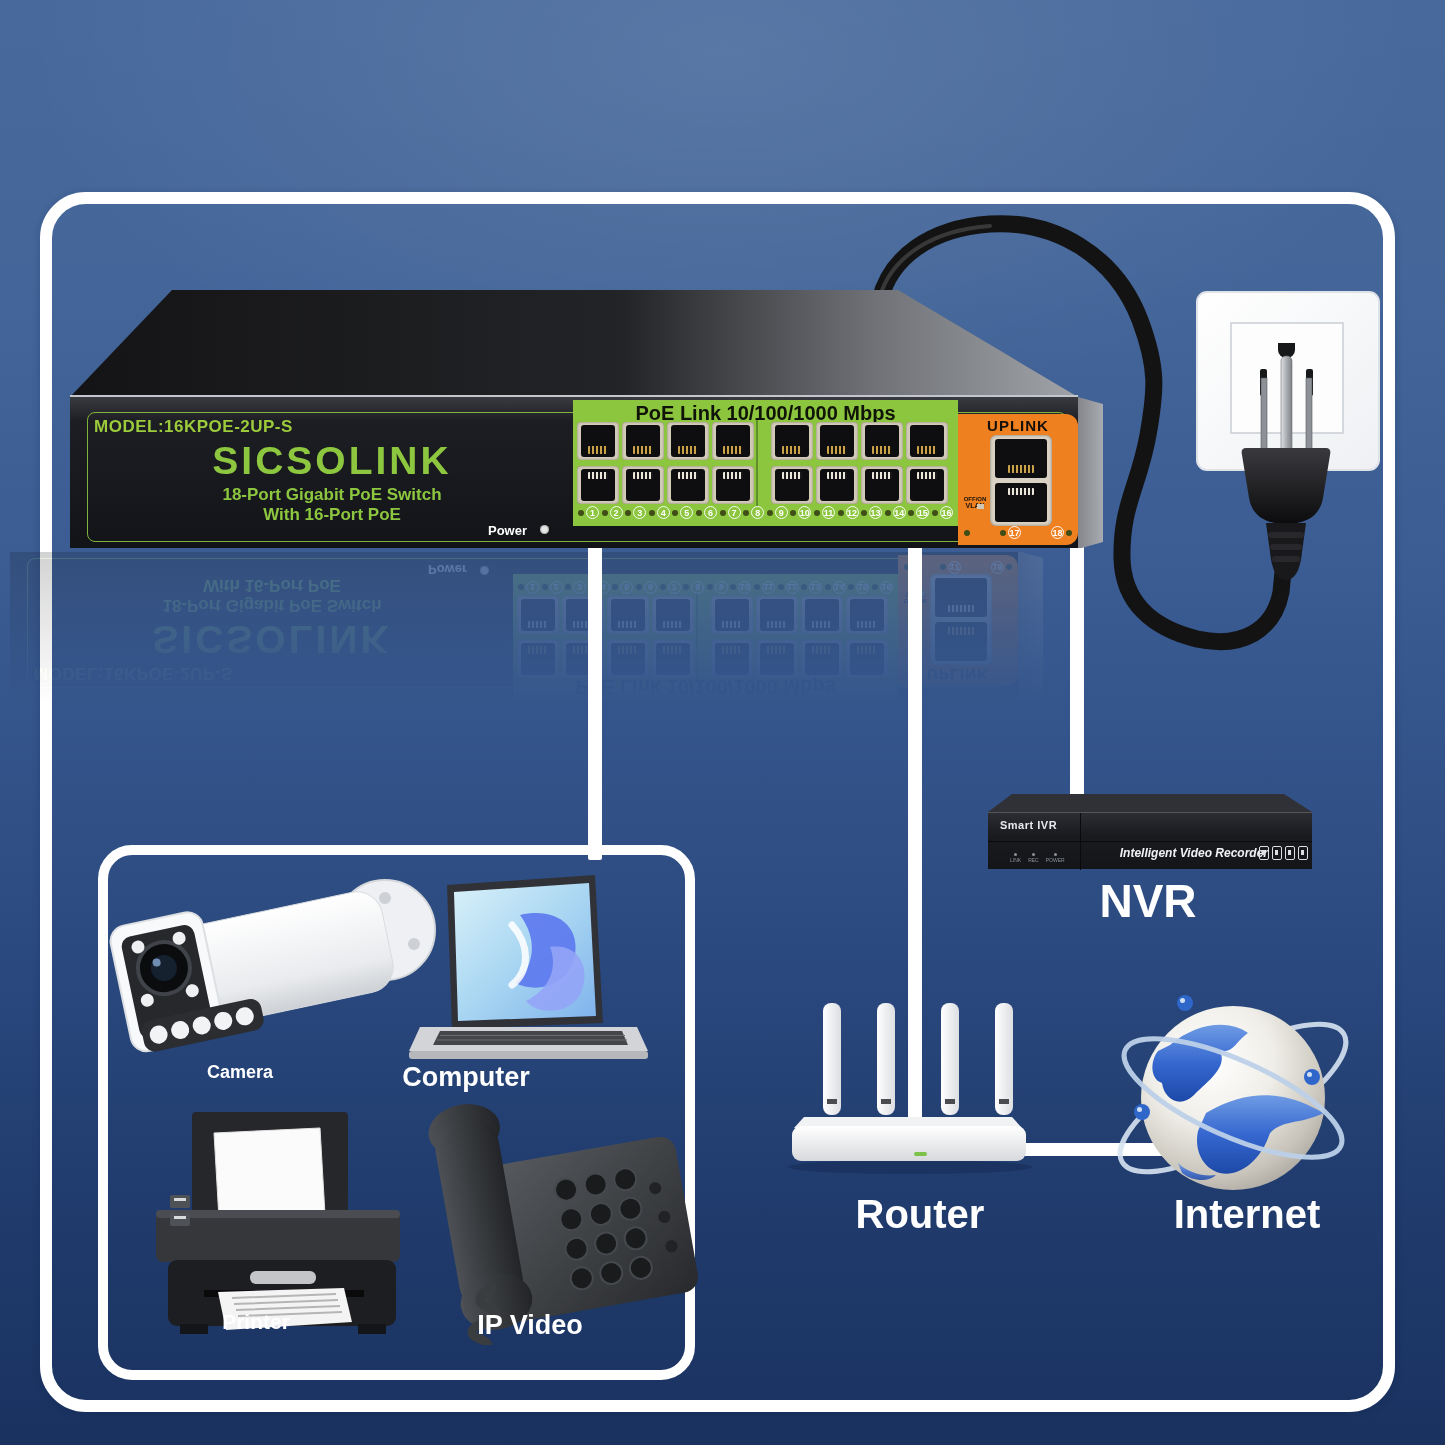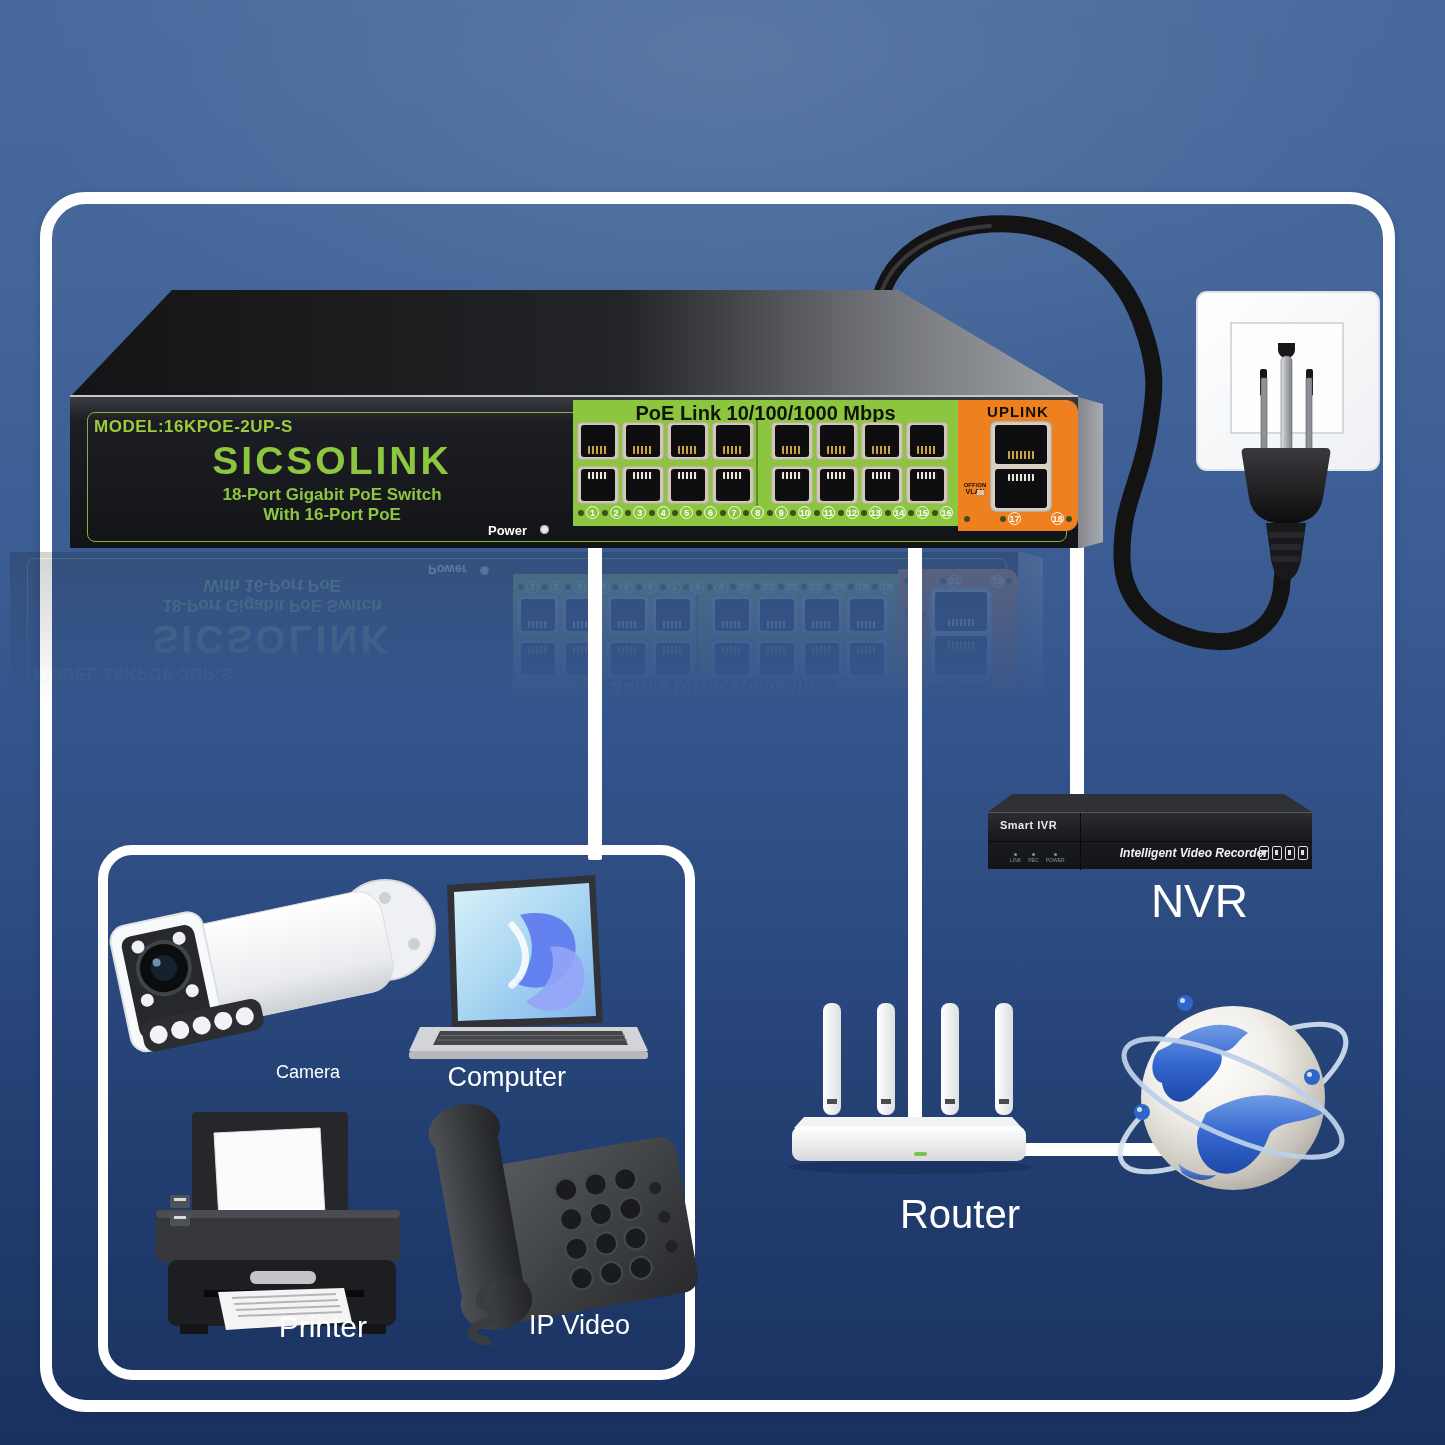--- a/index.html
+++ b/index.html
@@ -54,21 +54,21 @@
     background:repeating-linear-gradient(90deg,#c9a24b 0 2px,#14100a 2px 4px);}
   .jack.pins-top::after{content:'';position:absolute;left:22%;right:22%;top:3px;height:7px;border-radius:1px;
     background:repeating-linear-gradient(90deg,#ece7db 0 2px,#191919 2px 4px);}
   #group-divider{left:183px;top:20px;width:2px;height:86px;background:#5f8f2b;}
   #led-row{position:absolute;left:5px;top:106px;width:375px;display:flex;justify-content:space-between;align-items:center;}
   .led-cell{display:flex;align-items:center;gap:2px;}
   .led-dot{width:6px;height:6px;border-radius:50%;background:#3f4d17;display:inline-block;}
   .led-num{width:13px;height:13px;border:1px solid rgba(255,255,255,.92);border-radius:50%;
     font-size:9px;font-weight:bold;color:#fff;display:inline-flex;align-items:center;justify-content:center;box-sizing:border-box;}
   
-  #uplink-section{left:888px;top:3px;width:120px;height:131px;background:#ef8020;border-radius:0 12px 12px 0;}
+  #uplink-section{left:888px;top:17px;width:120px;height:131px;background:#ef8020;border-radius:0 12px 12px 0;}
   #uplink-label{left:0;top:3px;width:100%;text-align:center;font-size:15px;font-weight:bold;color:#141008;letter-spacing:1px;}
   #uplink-plate{left:32px;top:21px;width:62px;height:91px;background:#d9d2c4;border-radius:6px;box-shadow:inset 0 0 3px rgba(60,50,30,.6);}
   .up-jack{position:absolute;left:5px;width:52px;height:39px;background:#0e0e10;border-radius:3px;}
   #vlan-group{left:2px;top:82px;width:30px;text-align:center;}
   #vlan-onoff{font-size:6px;font-weight:bold;color:#161008;display:block;}
   #vlan-switch{margin:1px auto;width:20px;height:9px;background:#17120a;border-radius:2px;position:relative;}
   #vlan-switch::after{content:'';position:absolute;left:2px;top:2px;width:7px;height:5px;background:#cfc6b4;}
   #vlan-label{font-size:7px;font-weight:bold;color:#161008;display:block;}
   #uplink-led-row{position:absolute;left:6px;top:112px;width:108px;display:flex;align-items:center;justify-content:space-between;}
   
@@ -87,21 +87,21 @@
   #nvr-seam-h{left:0;top:28px;width:100%;height:1px;background:#0a0a0c;}
   #nvr-text{right:44px;top:33px;font-size:12px;font-weight:bold;font-style:italic;color:#f0f1f4;}
   #nvr-icons{right:4px;top:33px;display:flex;gap:3px;}
   .nvr-icon{width:8px;height:12px;border:1px solid #dcdee2;border-radius:2px;position:relative;}
   .nvr-icon::after{content:'';position:absolute;left:2px;top:3px;width:3px;height:5px;background:#dcdee2;}
   #nvr-leds{left:22px;top:40px;display:flex;gap:7px;}
   .nvr-led{display:flex;flex-direction:column;align-items:center;gap:1px;}
   .nvr-led i{width:3px;height:3px;border-radius:50%;background:#8b9099;}
   .nvr-led span{font-size:5px;color:#8b9099;font-style:normal;}
   
-  .device-label{width:200px;text-align:right;color:#fff;font-weight:normal;z-index:6;}
+  .device-label{width:200px;text-align:center;color:#fff;font-weight:bold;z-index:6;}
   
   .z3{z-index:3;} .z4{z-index:4;}
 </style>
 </head>
 <body>
 
 <div id="stage">
 
 
   <div id="outer-frame" class="abs"></div>
@@ -417,21 +417,21 @@
     <rect x="30" y="118" width="20" height="13" rx="2" fill="#4e5156"></rect>
       <rect x="34" y="121" width="12" height="3" fill="#d8d9db"></rect>
     <rect x="28" y="165" width="228" height="66" rx="9" fill="#1d1e21"></rect>
     <rect x="110" y="176" width="66" height="13" rx="6" fill="#c3c5c8"></rect>
     <rect x="64" y="195" width="160" height="7" fill="#0a0a0b"></rect>
     <path d="M78 197 L204 193 L212 227 L86 235 Z" fill="#f4f4f4"></path>
     <path d="M92 203 L196 199 M94 209 L198 205 M96 215 L200 211 M98 221 L202 217" stroke="#b5b5b5" stroke-width="2"></path>
     <rect x="40" y="229" width="28" height="10" fill="#141518"></rect>
       <rect x="218" y="229" width="28" height="10" fill="#141518"></rect>
   </svg>
-  <div class="abs device-label" style="left:167px;top:1310px;font-size:30px;">Printer</div>
+  <div class="abs device-label" style="left:156px;top:1310px;font-size:21px;">Printer</div>
 
   <svg class="abs z4" style="left:420px;top:1095px;" width="280" height="250" viewBox="0 0 280 250">
     <defs>
       <linearGradient id="phoneBody" x1="0" y1="0" x2="1" y2="1">
         <stop offset="0" stop-color="#5a5d61"></stop>
           <stop offset="1" stop-color="#27292c"></stop>
       </linearGradient>
       <linearGradient id="handset" x1="0" y1="0" x2="1" y2="0">
         <stop offset="0" stop-color="#4d5054"></stop>
           <stop offset="1" stop-color="#222427"></stop>
@@ -549,20 +549,21 @@
     </g>
     <g>
       <circle cx="77" cy="18" r="8" fill="#2e66c9"></circle>
         <circle cx="74.5" cy="15.5" r="2.5" fill="#cfe0f5"></circle>
       <circle cx="204" cy="92" r="8" fill="#2e66c9"></circle>
         <circle cx="201.5" cy="89.5" r="2.5" fill="#cfe0f5"></circle>
       <circle cx="34" cy="127" r="8" fill="#2e66c9"></circle>
         <circle cx="31.5" cy="124.5" r="2.5" fill="#cfe0f5"></circle>
     </g>
   </svg>
+  <div class="abs device-label" style="left:1147px;top:1192px;font-size:40px;">Internet</div>
 
 <div class="abs reflection" aria-hidden="true" style="top: 548px;">
     <svg width="1060" height="268" viewBox="0 0 1060 268">
       <defs>
         <linearGradient id="topGrad" x1="0" y1="0" x2="1" y2="0">
           <stop offset="0" stop-color="#141416"></stop>
             <stop offset=".55" stop-color="#232427"></stop>
           <stop offset=".8" stop-color="#707277"></stop>
             <stop offset="1" stop-color="#a0a3a8"></stop>
         </linearGradient>

